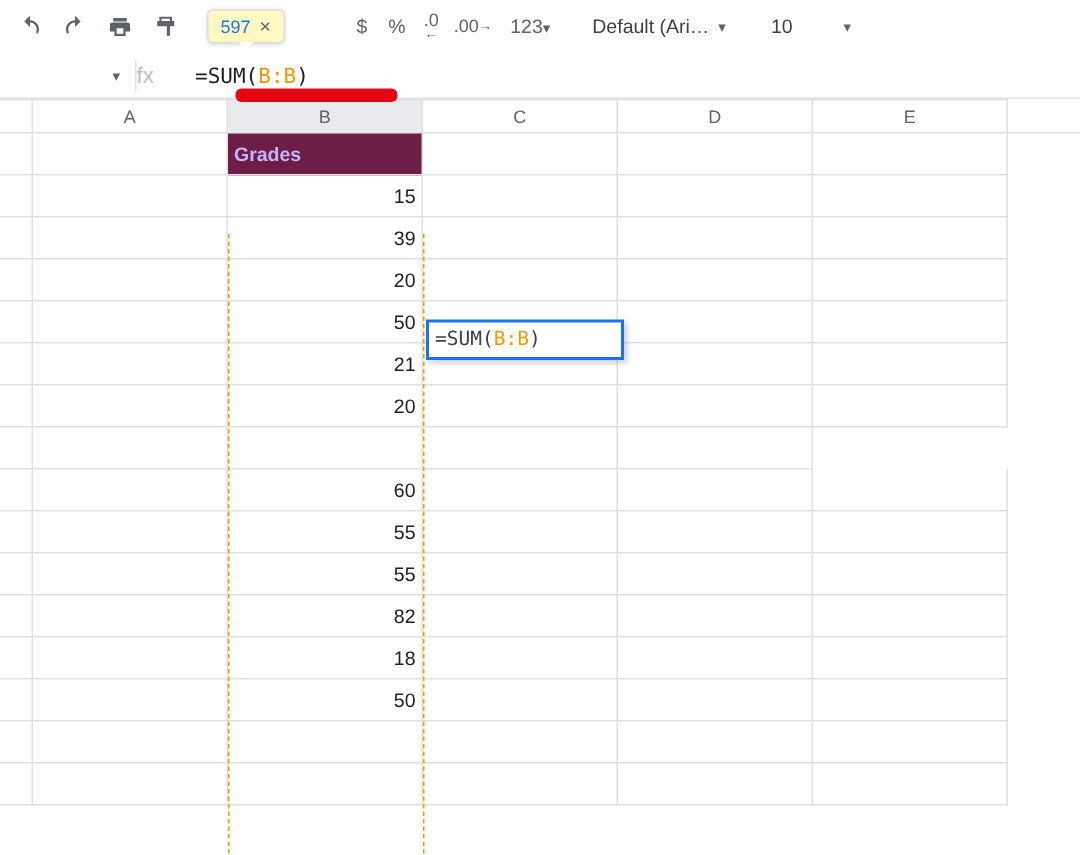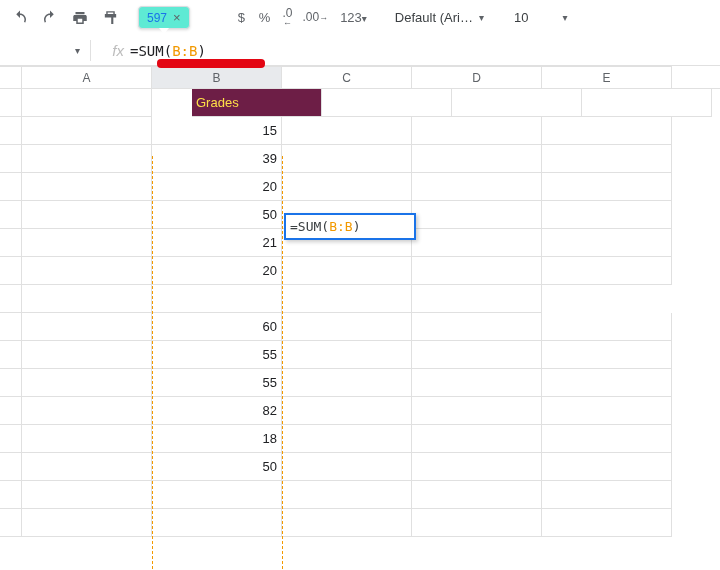--- a/index.html
+++ b/index.html
@@ -25,21 +25,21 @@
       height: 28px;
       display: flex;
       align-items: center;
       justify-content: center;
       color: #5f6368;
       border-radius: 3px;
     }
     .tb-btn svg { fill: #5f6368; }
     .sep { width: 10px; }
     .result-chip {
-      background: #5eead4;
+      background: #fef9c3;
       border: 1px solid #dadce0;
       border-radius: 4px;
       box-shadow: 0 1px 3px rgba(0,0,0,.15);
       padding: 3px 8px;
       font-size: 12px;
       color: #1a73e8;
       display: flex;
       align-items: center;
       gap: 6px;
       position: relative;
@@ -63,22 +63,22 @@
       height: 30px;
       border-bottom: 1px solid #e0e0e0;
       position: relative;
     }
     .nb-dd {
       width: 90px; height: 100%;
       display: flex; align-items: center; justify-content: flex-end;
       padding-right: 10px;
     }
     .fx-label {
-      width: 34px; text-align: right;
-      font-style: italic; color: #bdbdbd; font-size: 15px;
+      width: 34px; text-align: left;
+      color: #bdbdbd; font-size: 15px;
       border-left: 1px solid #e0e0e0;
       padding: 2px 0;
     }
     .fx-input {
       flex: 1; padding: 0 6px; font-size: 14px; font-family: 'Consolas', monospace;
       color: #202124; position: relative;
     }
     .fx-input .eq { color: #202124; }
     .fx-input .fn { color: #202124; }
     .fx-input .ref { color: #f29900; }
@@ -119,21 +119,21 @@
       border-right: 1px solid #e0e0e0;
       border-bottom: 1px solid #e0e0e0;
     }
     .cell {
       width: 130px; border-right: 1px solid #e0e0e0; border-bottom: 1px solid #e0e0e0;
       display: flex; align-items: center; padding: 0 4px; font-size: 13px;
       color: #202124;
     }
     .cell.right { justify-content: flex-end; }
     .cell.header-cell {
-      background: #6d1e46; color: #fde047; font-weight: normal; margin-left: 40px;
+      background: #6d1e46; color: #c4b5fd; font-weight: bold;
     }
     
     .orange-col::before, .orange-col::after {
       content: ""; position: absolute; top: 90px; height: 478px;
       border-left: 1.5px dashed #f29900;
     }
     .orange-col::before { left: 152px; }
     .orange-col::after  { left: 282px; }
     
     .active-cell {

